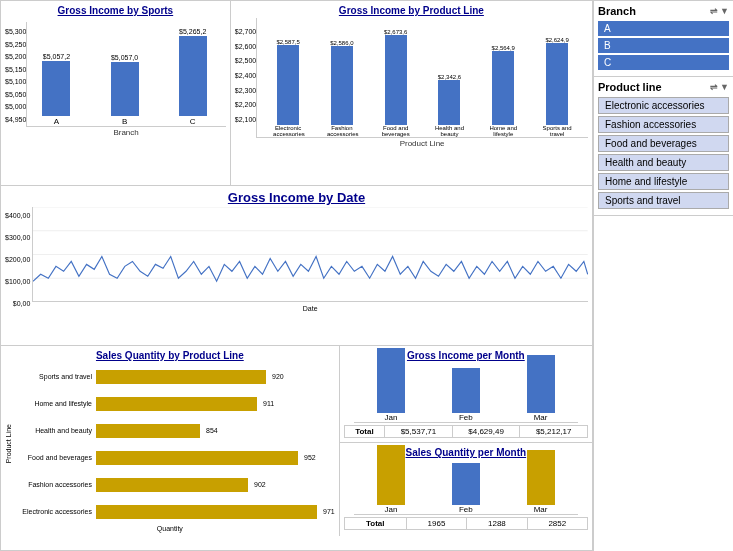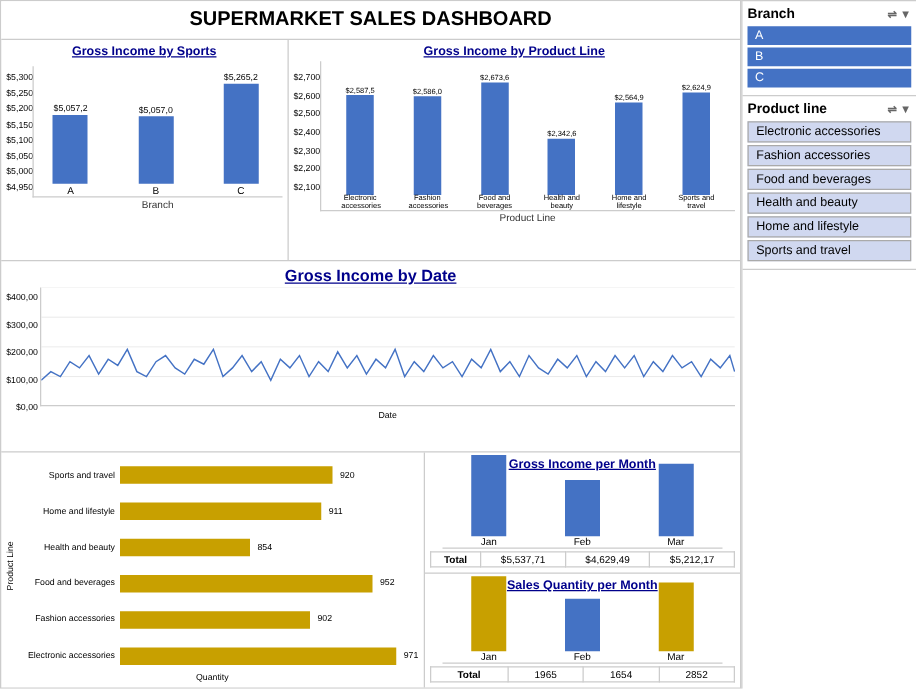--- a/index.html
+++ b/index.html
@@ -56,21 +56,20 @@
     .axis-x-label { font-size: 8px; text-align: center; color: #333; margin-top: 1px; }
     .chart-with-yaxis { display: flex; flex-direction: row; width: 100%; }
   </style>
 </head>
 <body>
 
 <div class="dashboard">
 
   <div class="main-content">
 
-    <div class="title-bar">SUPERMARKET SALES DASHBOARD</div>
 
     <div class="top-row">
 
       <div class="chart-box">
         <div class="chart-title">Gross Income by Sports</div>
         <div class="chart-with-yaxis" style="width:100%; height:130px;">
           <div style="display:flex;flex-direction:column;align-items:flex-end;justify-content:space-between;height:100px;font-size:7px;padding-top:5px;margin-top:5px;">
             <span>$5,300</span>
             <span>$5,250</span>
             <span>$5,200</span>
@@ -175,20 +174,21 @@
             <polyline fill="none" stroke="#4472C4" stroke-width="1.2" points="0,75 8,68 16,72 24,60 32,65 40,55 48,70 56,58 64,63 72,50 80,68 88,72 96,60 104,55 112,65 120,70 128,58 136,62 144,50 152,72 160,65 168,55 176,68 184,60 192,75 200,58 208,65 216,55 224,72 232,60 240,68 248,52 256,65 264,55 272,70 280,58 288,65 296,50 304,72 312,60 320,68 328,55 336,65 344,60 352,72 360,58 368,65 376,50 384,68 392,60 400,72 408,55 416,65 424,70 432,58 440,65 448,55 456,72 464,60 472,68 480,55 488,65 496,55 504,72 512,60 520,68 528,55 536,65 544,60 552,72 560,58 568,65 576,55 580,68"></polyline>
           </svg>
           <div style="font-size:7px;text-align:center;margin-top:1px;">Date</div>
         </div>
       </div>
     </div>
 
     <div class="bottom-row">
 
       <div class="bottom-left">
+        <div class="chart-title">Sales Quantity by Product Line</div>
         <div style="display:flex;flex:1;">
           <div style="writing-mode:vertical-rl;transform:rotate(180deg);font-size:7px;text-align:center;align-self:center;">Product Line</div>
           <div style="flex:1;display:flex;flex-direction:column;justify-content:space-around;">
             <div class="hbar-row">
               <div class="hbar-row-label">Sports and travel</div>
               <div class="hbar-bar" style="width:170px;"></div>
               <div class="hbar-value">920</div>
             </div>
             <div class="hbar-row">
               <div class="hbar-row-label">Home and lifestyle</div>
@@ -264,21 +264,21 @@
             <div class="month-group">
               <div style="background:#C8A000;width:28px;height:55px;"></div>
               <div class="month-label">Mar</div>
             </div>
           </div>
           <table class="month-table">
             <tbody>
                 <tr>
               <td class="total-label">Total</td>
               <td>1965</td>
-              <td>1654</td>
+              <td>1288</td>
               <td>2852</td>
             </tr>
           </tbody>
             </table>
         </div>
       </div>
     </div>
   </div>
 
   <div class="sidebar">

